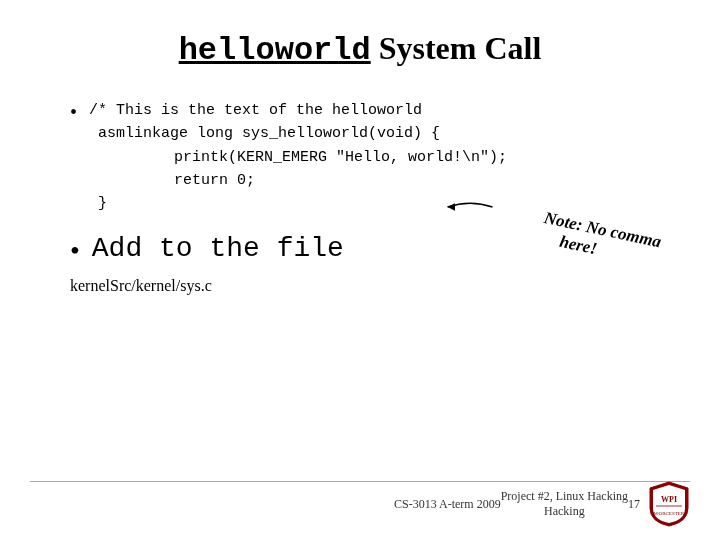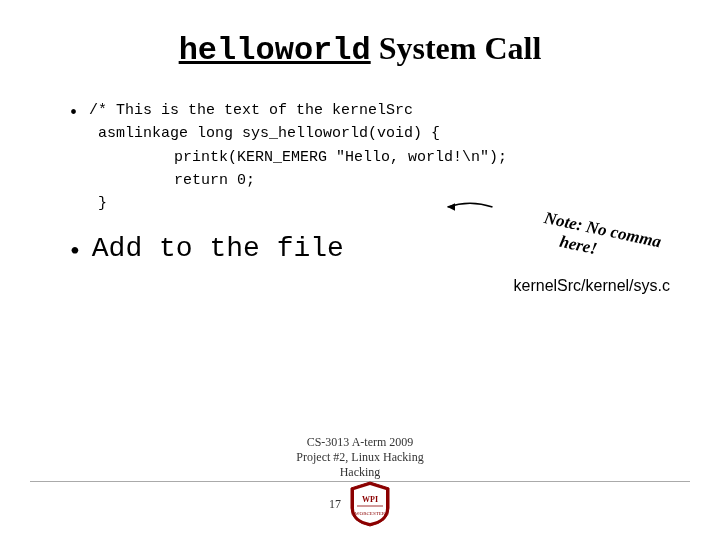--- a/index.html
+++ b/index.html
@@ -78,40 +78,39 @@
       margin-bottom: 10px;
     }
 
     .second-bullet-text {
       font-size: 28px;
       font-family: Liberation Mono, monospace;
       color: #000000;
     }
 
     .kernel-line {
-      text-align: right;
-      font-family: Liberation Sans, sans-serif;
+      text-align: left;
+      font-family: Liberation Serif, serif;
       font-size: 16px;
       margin-top: 8px;
       color: #000000;
     }
 
     .footer {
       position: absolute;
       bottom: 12px;
       left: 0;
       right: 0;
       display: flex;
       justify-content: flex-end;
       align-items: center;
       padding: 0 30px;
       font-size: 12px;
       color: #333333;
       font-family: 'Times New Roman', Times, serif;
-      flex-direction: column;
     }
 
     .footer-center {
       text-align: center;
     }
 
     .footer-right {
       display: flex;
       align-items: center;
       gap: 8px;
@@ -162,21 +161,21 @@
 
   <div class="title">
     <span class="title-mono">helloworld</span><span> System Call</span>
   </div>
 
   <div class="content-area">
 
     <div class="bullet-item">
       <span class="bullet-dot">•</span>
       <div class="code-block">
-        <span class="line indent1">/* This is the text of the kernelSrc</span>
+        <span class="line indent1">/* This is the text of the helloworld</span>
         <span class="line indent1">&nbsp;asmlinkage long sys_helloworld(void) {</span>
         <span class="line indent3">&nbsp;&nbsp;&nbsp;&nbsp; printk(KERN_EMERG "Hello, world!\n");</span>
         <span class="line indent3">&nbsp;&nbsp;&nbsp;&nbsp; return 0;</span>
         <span class="line indent1">&nbsp;}</span>
       </div>
     </div>
 
     <div class="arrow-container">
       <svg class="arrow-svg" viewBox="0 0 80 30">
         <path d="M 70 15 Q 40 5 10 15" stroke="#000" stroke-width="2" fill="none"></path>

